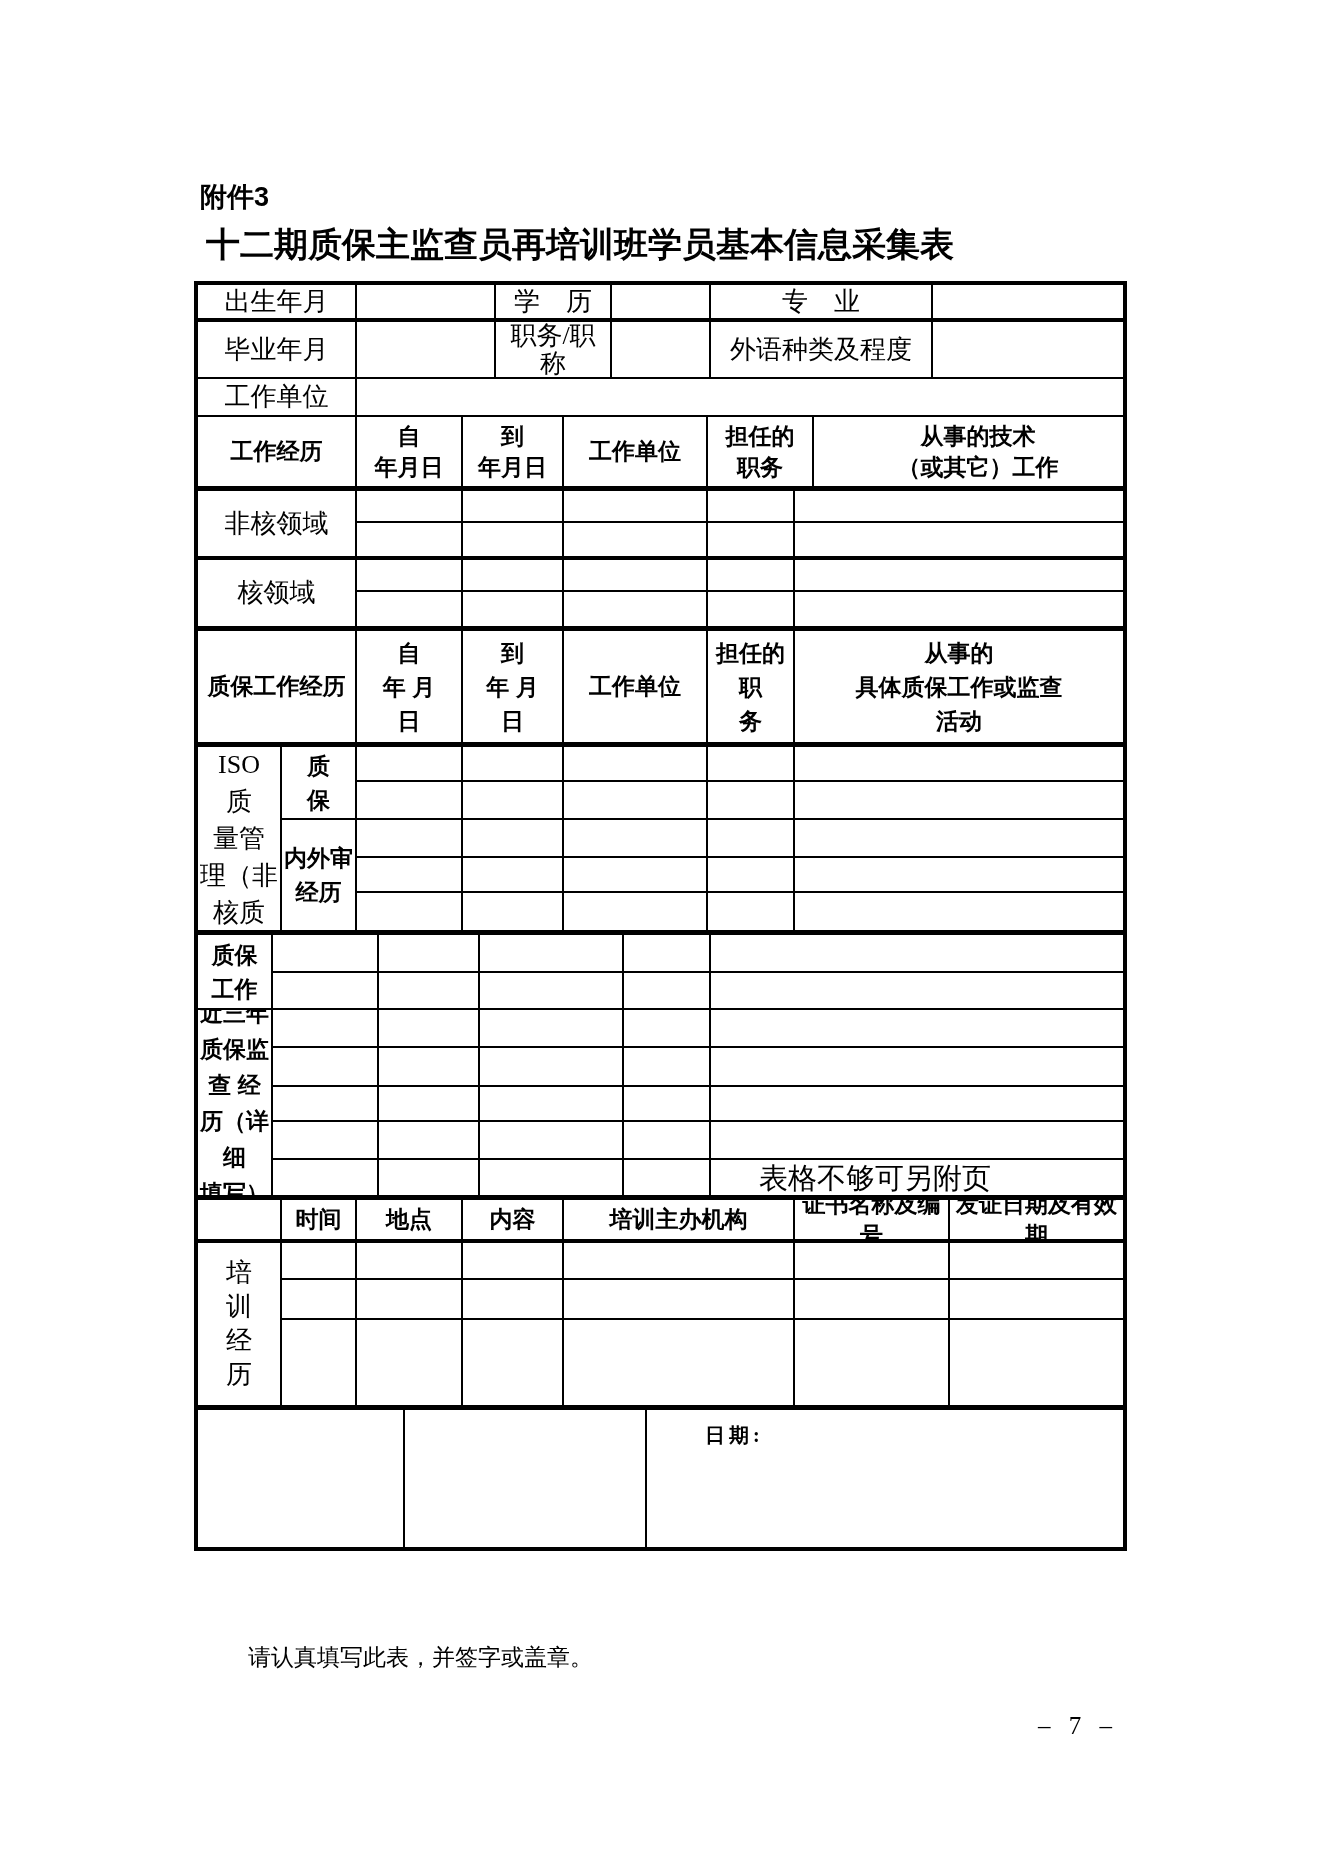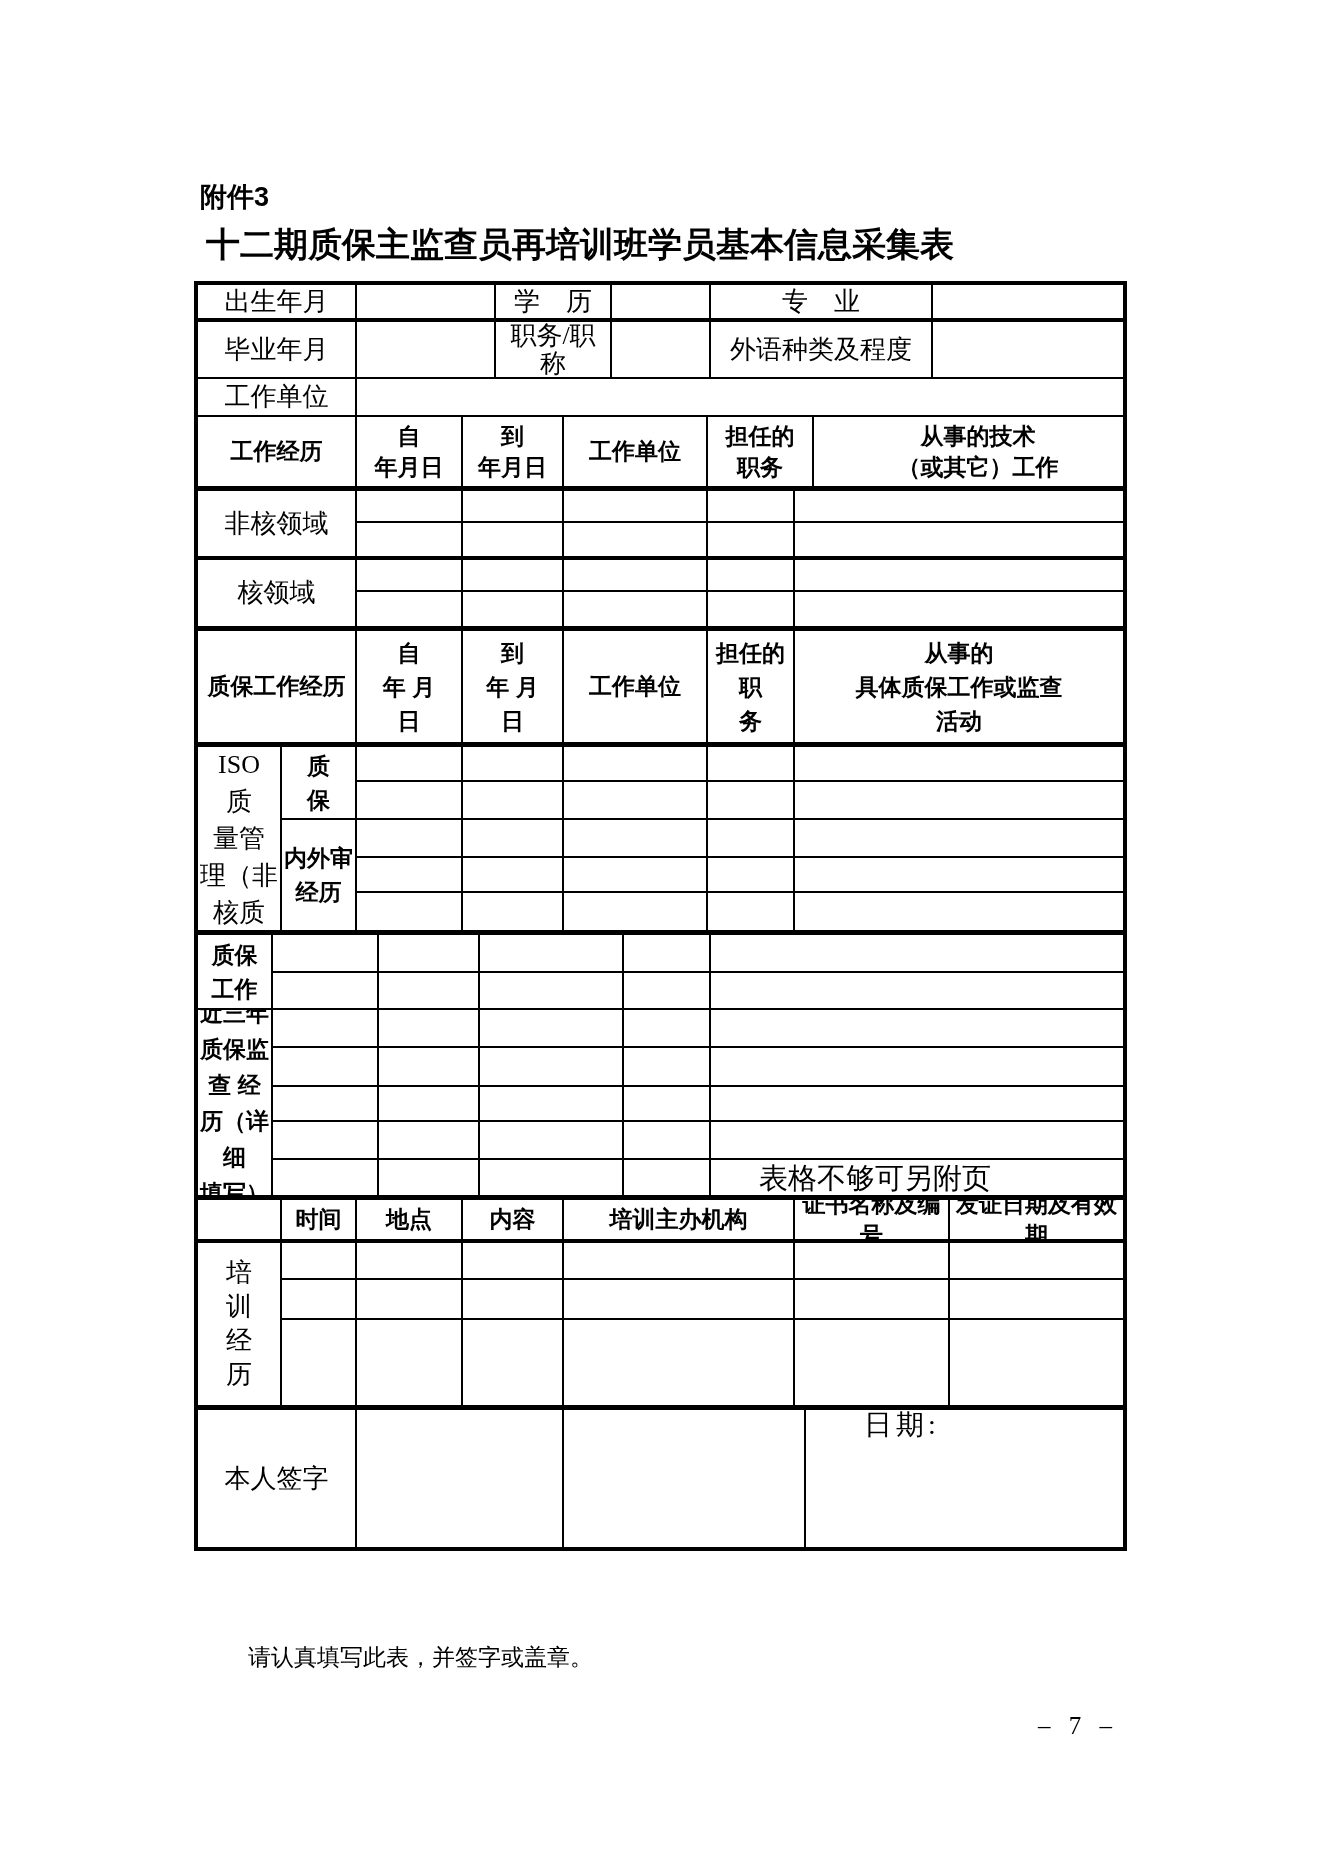--- a/index.html
+++ b/index.html
@@ -11,21 +11,21 @@
   .bb4{border-bottom-width:4px;}
   .bb5{border-bottom-width:5px;}
   .nb{border-bottom:none;}
   .cell{box-sizing:border-box;border-right:2px solid #000;flex:0 0 auto;display:flex;align-items:center;justify-content:center;text-align:center;white-space:pre-line;font-size:26px;line-height:30px;overflow:hidden;}
   .row > .cell:last-child{border-right:none;}
   .col{display:flex;flex-direction:column;flex:1 1 auto;min-width:0;}
   .hd{font-family:"Liberation Sans",sans-serif;font-weight:bold;font-size:23px;line-height:31px;}
   .lh34{line-height:34px;}
   .big{line-height:37px;}
   .tall{line-height:36px;}
-  .datecell{align-items:flex-start;justify-content:flex-start;padding:0 0 0 58px;font-size:28px;letter-spacing:4px;}
+  .datecell{align-items:flex-start;justify-content:flex-start;padding:10px 0 0 58px;font-size:20px;letter-spacing:4px;font-weight:bold;}
   .unitsig{font-size:23px;line-height:30px;text-align:left;justify-content:flex-start;padding-left:2px;}
   .note{font-size:29px;line-height:34px;overflow:visible;white-space:nowrap;}
   .footer{position:absolute;left:248px;top:1642px;font-size:23px;}
   .pagenum{position:absolute;left:1038px;top:1712px;font-size:25px;letter-spacing:6px;}
   .w84{width:84px}.w75{width:75px}.w99{width:99px}.w101{width:101px}.w106{width:106px}.w116{width:116px}
   .w139{width:139px}.w144{width:144px}.w155{width:155px}.w159{width:159px}.w171{width:171px}.w173{width:173px}
   .w190{width:190px}.w207{width:207px}.w222{width:222px}.w231{width:231px}.w242{width:242px}.w328{width:328px}
   .w439{width:439px}.w766{width:766px}
 </style>
 </head>
@@ -297,21 +297,20 @@
               <div class="cell" style="width: 231px;"></div>
               <div class="cell" style="width: 155px;"></div>
               <div class="cell" style="width: 173px;"></div>
             </div>
         </div>
       </div>
     </div>
   </div>
 
   <div class="row nb" style="height:137px">
-    <div class="cell w159">本人签字</div>
     <div class="cell w207"></div>
     <div class="cell w242"></div>
     <div class="cell w173 datecell">日期:</div>
   </div>
 
 </div>
 
 <div class="footer">请认真填写此表，并签字或盖章。</div>
 <div class="pagenum">– 7 –</div>
 

